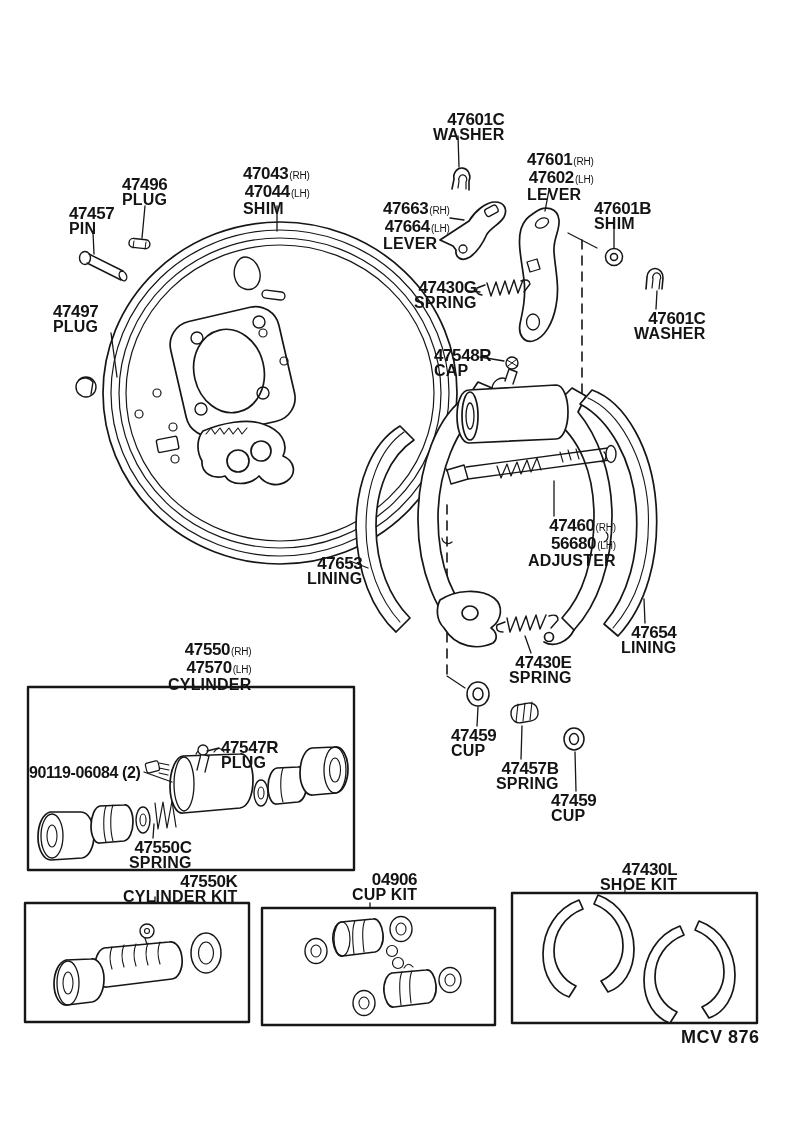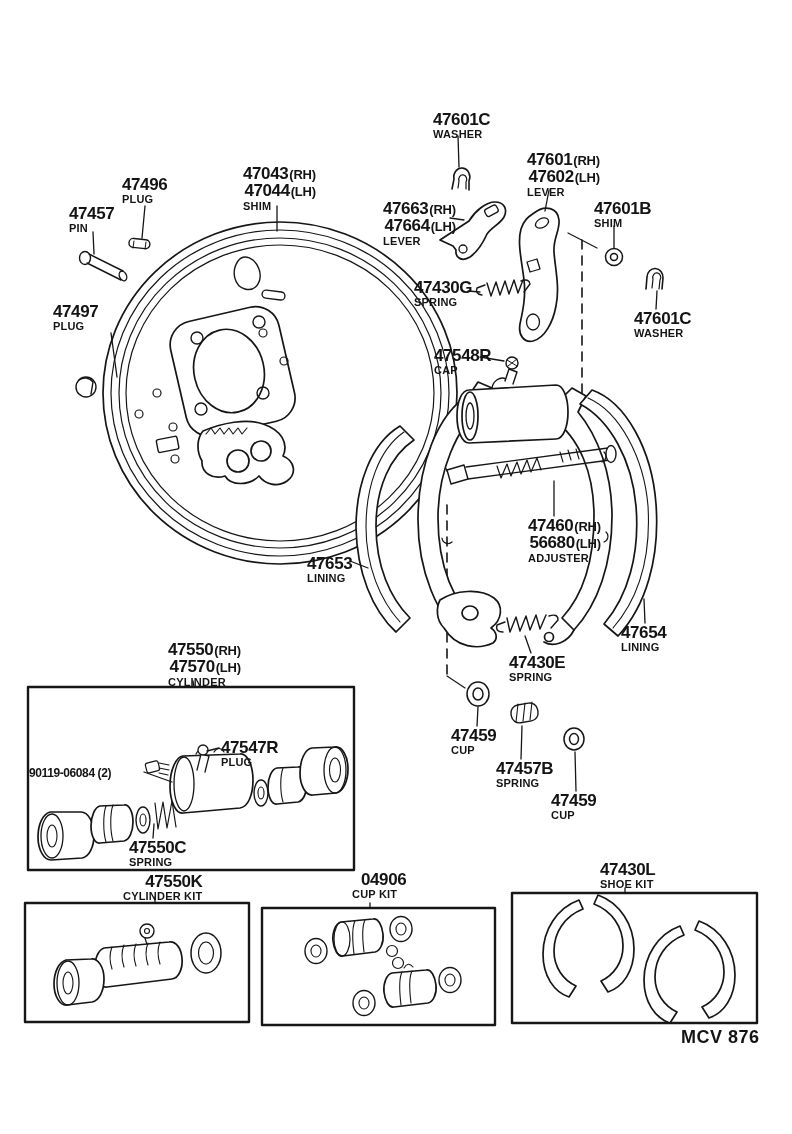--- a/index.html
+++ b/index.html
@@ -1,23 +1,23 @@
 <!DOCTYPE html>
 <html><head>
 <meta charset="utf-8">
 <style>
   html,body{margin:0;padding:0;background:#e8e8e8;}
   #page{position:relative;width:792px;height:1134px;background:#ffffff;overflow:hidden;
         font-family:"Liberation Sans",sans-serif;color:#141414;}
   #art{position:absolute;left:0;top:0;}
   .lbl{position:absolute;white-space:nowrap;color:#141414;}
   .lbl .num{font-size:17px;line-height:16px;font-weight:800;letter-spacing:-0.4px;text-align:right;}
-  .lbl .suf{font-size:13px;font-weight:700;letter-spacing:-0.2px;margin-left:1px;}
-  .lbl .desc{font-size:11px;line-height:13px;font-weight:800;letter-spacing:0.2px;}
-  .lbl .num.small{font-size:12px;}
+  .lbl .suf{font-size:10px;font-weight:400;letter-spacing:-0.2px;margin-left:1px;}
+  .lbl .desc{font-size:16px;line-height:13px;font-weight:800;letter-spacing:0.2px;}
+  .lbl .num.small{font-size:16px;}
   .footer{position:absolute;font-size:18px;font-weight:800;letter-spacing:0.5px;}
 </style>
 </head>
 <body>
 
 <div id="page">
 
 <svg id="art" width="792" height="1134" viewBox="0 0 792 1134">
 <defs>
   <path id="shoeL" d="M12,-46 C-10,-38 -24,-16 -24,8 C-24,30 -13,46 2,51 L9,40 C-4,34 -13,21 -13,5 C-13,-14 -2,-30 16,-37 Z"></path>

